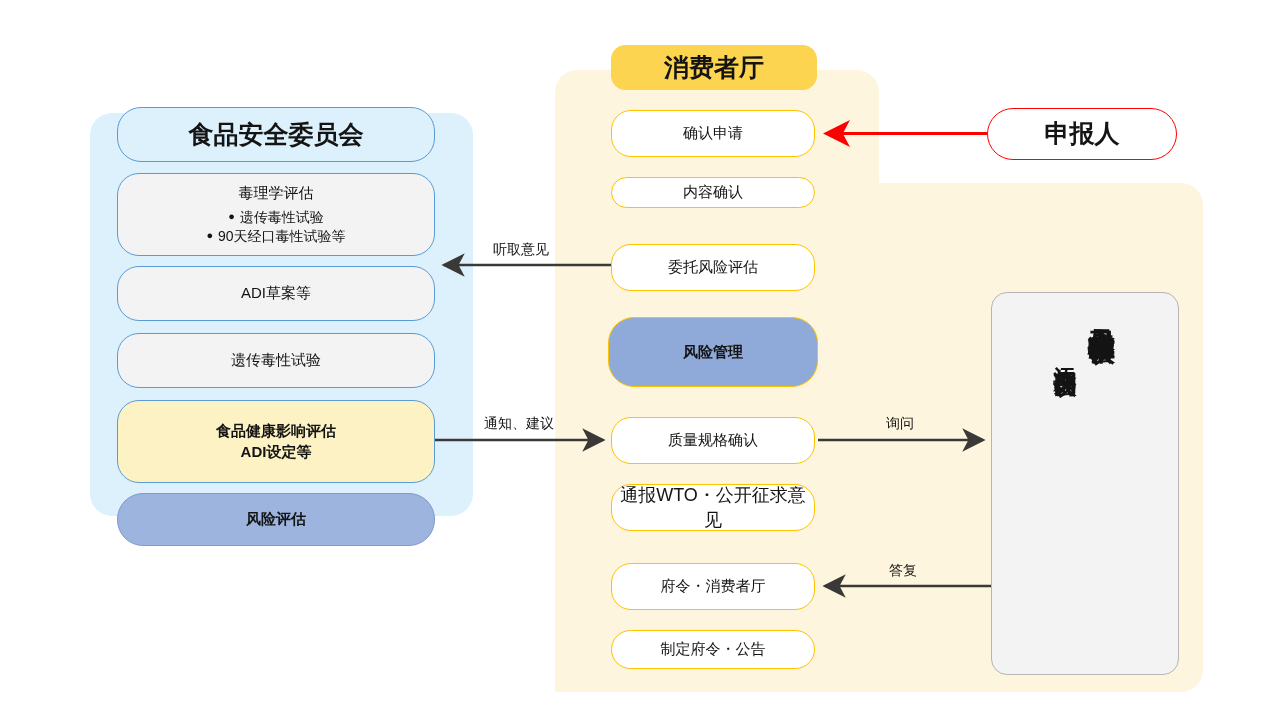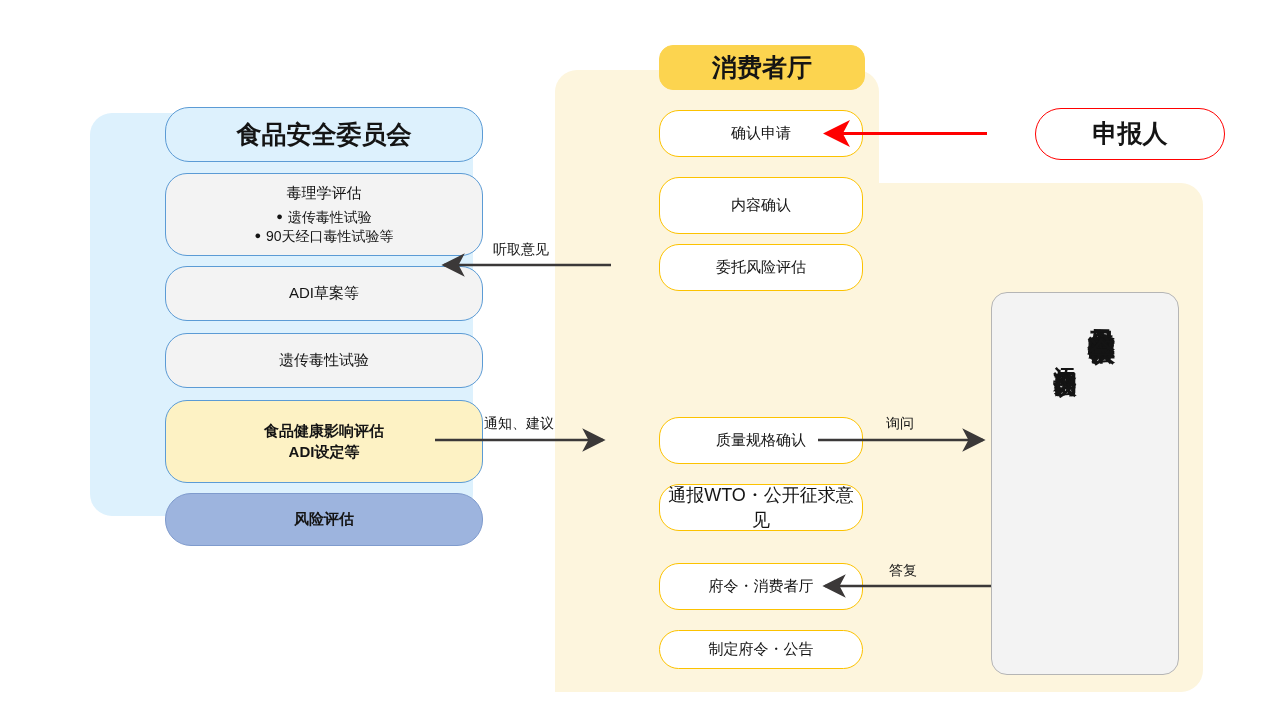--- a/index.html
+++ b/index.html
@@ -30,21 +30,20 @@
     background:#fdf5dd;
   }
 
   
   .node{
     position:absolute;
     display:flex;align-items:center;justify-content:center;
     text-align:center;
     box-sizing:border-box;
     line-height:1.35;
-    margin-left:48px;
   }
   .node .lbl{display:block;}
 
   
   .box-title-blue{
     background:#ddf1fd;border:1.6px solid #5b9bd5;border-radius:24px;
     font-size:25px;font-weight:bold;color:#141414;
   }
   .box-grey{
     background:#f3f3f3;border:1.4px solid #5b9bd5;border-radius:22px;
@@ -150,28 +149,31 @@
   </div>
 
   <div class="node box-title-yellow" style="left:611px;top:45px;width:206px;height:45px;">
     <span class="lbl">消费者厅</span>
   </div>
 
   <div class="node box-white-y" style="left:611px;top:110px;width:204px;height:47px;">
     <span class="lbl">确认申请</span>
   </div>
 
-  <div class="node box-white-y" style="left:611px;top:177px;width:204px;height:57px;">
+  <div class="node box-white-y" style="left:611px;top:177px;width:204px;height:31px;">
     <span class="lbl">内容确认</span>
   </div>
 
   <div class="node box-white-y" style="left:611px;top:244px;width:204px;height:47px;">
     <span class="lbl">委托风险评估</span>
   </div>
 
+  <div class="node box-purple-y" style="left:608px;top:317px;width:210px;height:70px;">
+    <span class="lbl">风险管理</span>
+  </div>
 
   <div class="node box-white-y" style="left:611px;top:417px;width:204px;height:47px;">
     <span class="lbl">质量规格确认</span>
   </div>
 
   <div class="node box-white-y" style="left:611px;top:484px;width:204px;height:47px;font-size:18px;">
     <span class="lbl">通报WTO・公开征求意见</span>
   </div>
 
   <div class="node box-white-y" style="left:611px;top:563px;width:204px;height:47px;">

